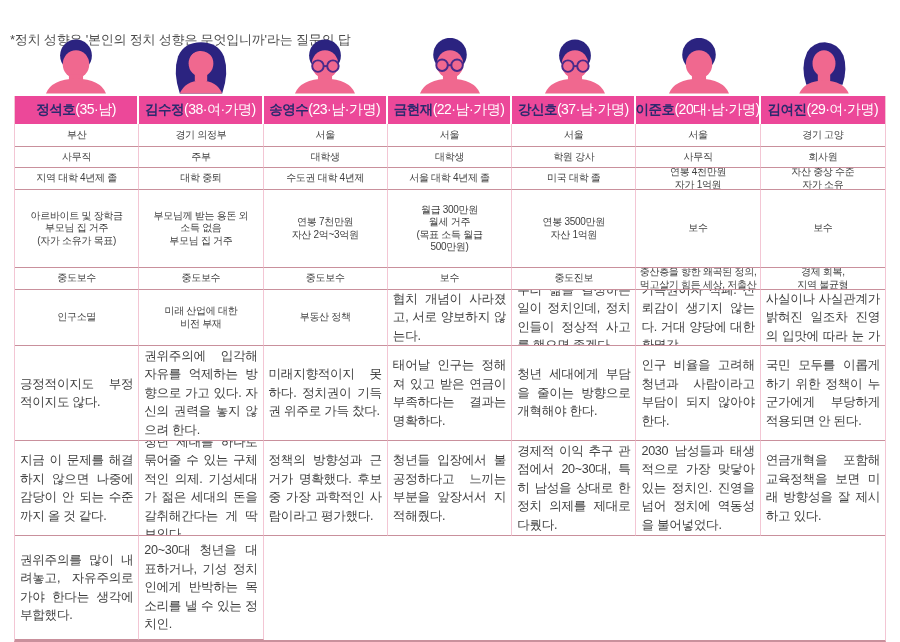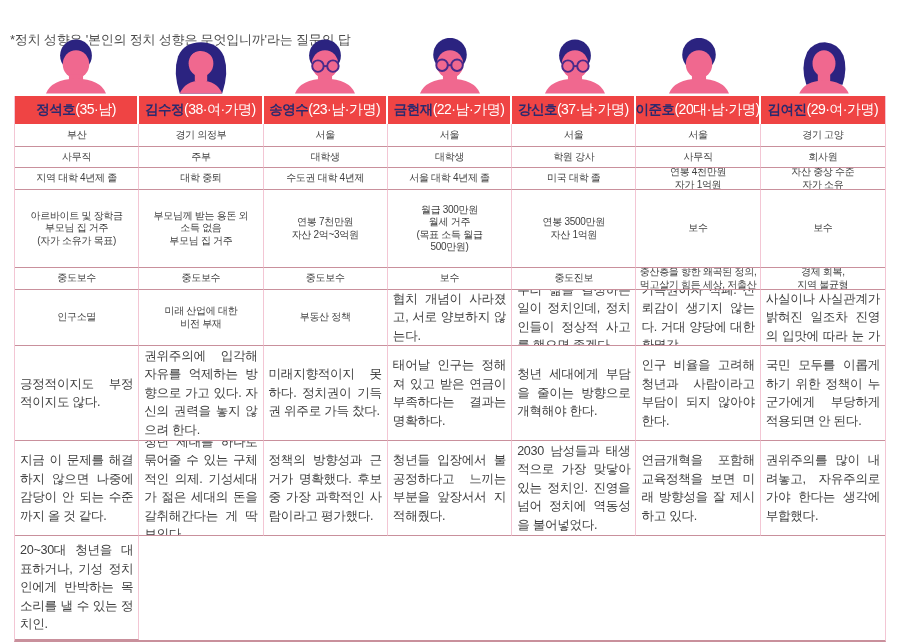--- a/index.html
+++ b/index.html
@@ -15,21 +15,21 @@
   .gl{fill:none;stroke:#4b2a8a;stroke-width:2.2;}
   .tbl{position:absolute;left:14px;top:96px;width:872px;box-sizing:border-box;
        display:grid;grid-template-columns:repeat(7,1fr);
        grid-template-rows:28px 23px 21px 22px 78px 22px 56px 95px 95px 104px;
        border-left:1px solid #f3c6d4;border-right:1px solid #f3c6d4;border-bottom:2px solid #c9909c;}
   .cell{display:flex;align-items:center;justify-content:center;box-sizing:border-box;overflow:hidden;
         border-right:1px solid #f3c6d4;border-bottom:1px solid #c9909c;}
   .s .t{font-size:10px;line-height:1.25;text-align:center;white-space:pre-line;letter-spacing:-0.3px;}
   .p{padding:2px 5px;}
   .p .t{width:100%;font-size:12.6px;line-height:18.5px;text-align:justify;letter-spacing:-0.3px;}
-  .h{background:#ef4444;border-right:2px solid #ffffff;border-bottom:none;white-space:nowrap;}
+  .h{background:#ec4899;border-right:2px solid #ffffff;border-bottom:none;white-space:nowrap;}
   .h .nm{color:#2b2a6e;font-weight:bold;font-size:13.5px;letter-spacing:-0.5px;}
   .h .mt{color:#ffffff;font-size:14px;letter-spacing:-0.5px;}
   .cell:nth-child(7n){border-right:none;}
 </style>
 </head>
 <body>
 
 <div class="note">*정치 성향은 '본인의 정치 성향은 무엇입니까'라는 질문의 답</div>
 
 <div class="avatars">
@@ -306,20 +306,23 @@
       <span class="t">청년 세대를 하나로 묶어줄 수 있는 구체적인 의제. 기성세대가 젊은 세대의 돈을 갈취해간다는 게 딱 보인다.</span>
     </div>
 
   <div class="cell p">
       <span class="t">정책의 방향성과 근거가 명확했다. 후보 중 가장 과학적인 사람이라고 평가했다.</span>
     </div>
   <div class="cell p">
       <span class="t">청년들 입장에서 불공정하다고 느끼는 부분을 앞장서서 지적해줬다.</span>
     </div>
   <div class="cell p">
+      <span class="t">경제적 이익 추구 관점에서 20~30대, 특히 남성을 상대로 한 정치 의제를 제대로 다뤘다.</span>
+    </div>
+  <div class="cell p">
       <span class="t">2030 남성들과 태생적으로 가장 맞닿아 있는 정치인. 진영을 넘어 정치에 역동성을 불어넣었다.</span>
     </div>
   <div class="cell p">
       <span class="t">연금개혁을 포함해 교육정책을 보면 미래 방향성을 잘 제시하고 있다.</span>
     </div>
   <div class="cell p">
       <span class="t">권위주의를 많이 내려놓고, 자유주의로 가야 한다는 생각에 부합했다.</span>
     </div>
   <div class="cell p">
       <span class="t">20~30대 청년을 대표하거나, 기성 정치인에게 반박하는 목소리를 낼 수 있는 정치인.</span>

